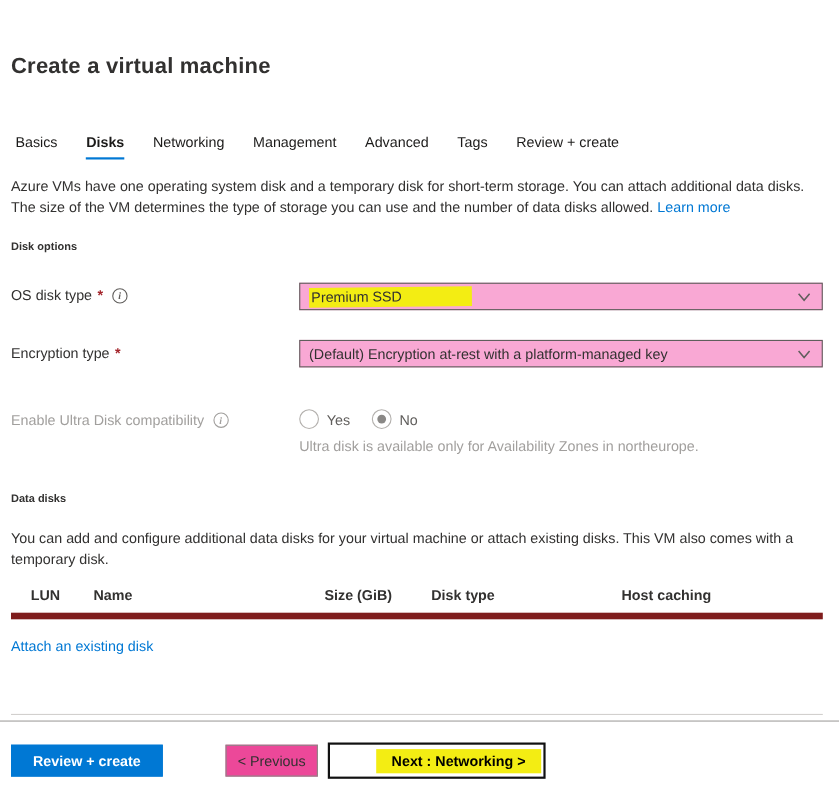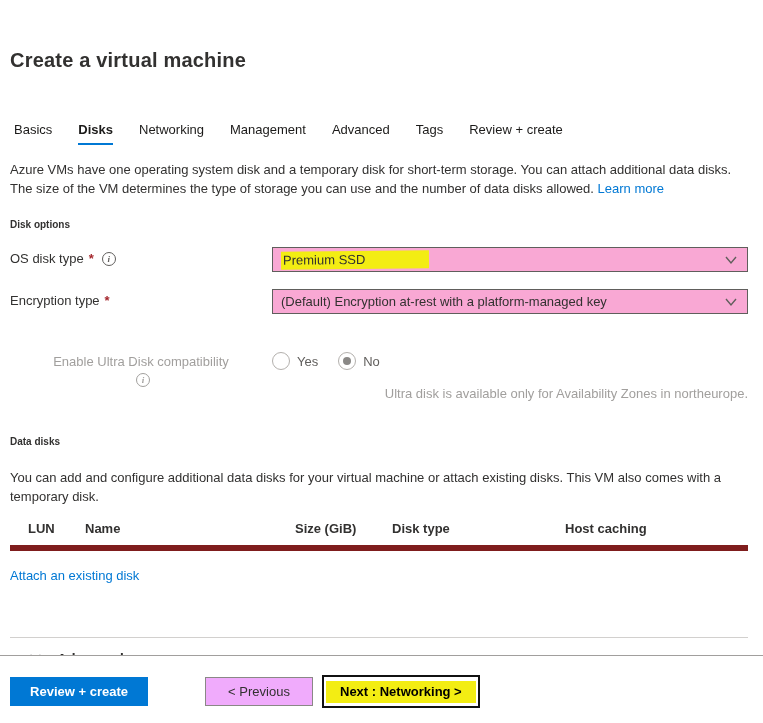--- a/index.html
+++ b/index.html
@@ -26,21 +26,21 @@
   .tab { padding-bottom: 6px; cursor: pointer; color: #1b1a19; border-bottom: 2px solid transparent; }
   .tab.active { font-weight: 700; border-bottom: 2px solid var(--accent); }
 
   
   .intro { margin-top: 15px; line-height: 19px; max-width: 740px; }
   .link { color: var(--accent); text-decoration: none; cursor: pointer; }
 
   .section-heading { margin-top: 21px; font-size: 10px; font-weight: 700; }
 
   
-  .form-row { display: flex; align-items: flex-start; margin-top: 17px; }
+  .form-row { display: flex; align-items: flex-start; margin-top: 27px; }
   .form-label { width: 262px; padding-top: 4px; display: flex; align-items: center; gap: 4px; flex-shrink: 0; }
   .required-mark { color: var(--required); font-weight: 700; margin-left: 1px; }
   .info-icon {
     display: inline-flex; align-items: center; justify-content: center;
     width: 14px; height: 14px; border: 1px solid #605e5c; border-radius: 50%;
     font-size: 9px; color: #605e5c; margin-left: 4px; flex-shrink: 0;
     font-family: "Liberation Serif", serif; font-style: italic; font-weight: 700;
   }
   .control { flex: 1; }
   .dropdown {
@@ -52,33 +52,33 @@
   .chevron-down-icon svg { display: block; }
 
   .hl {
     background: var(--highlight);
     display: inline-block;
     padding: 1px 64px 2px 2px;
     transform: rotate(-0.6deg);
   }
 
   
-  .row-disabled .form-label { color: var(--muted); flex-direction: column; }
+  .row-disabled .form-label { color: var(--muted); }
   .row-disabled .info-icon { border-color: var(--muted); color: var(--muted); }
   .radio-group { display: flex; gap: 20px; align-items: center; padding-top: 2px; }
   .radio-option { display: flex; gap: 7px; align-items: center; color: #605e5c; cursor: pointer; }
   .radio-circle {
     width: 18px; height: 18px; border-radius: 50%;
     border: 1px solid #b3b0ad; background: #fff;
     display: flex; align-items: center; justify-content: center;
   }
   .radio-circle.selected::after {
     content: ""; width: 8px; height: 8px; border-radius: 50%; background: #8a8886;
   }
-  .control-note { color: var(--muted); margin-top: 16px; text-align: right; }
+  .control-note { color: var(--muted); margin-top: 8px; }
 
   
   .data-disks-desc { margin-top: 21px; line-height: 19px; max-width: 740px; }
   .table-header { display: flex; margin-top: 15px; padding-bottom: 9px; border-bottom: 6px solid #7f1d1d; font-weight: 700; }
   .col-lun  { width: 75px; padding-left: 18px; }
   .col-name { width: 210px; }
   .col-size { width: 97px; }
   .col-type { width: 173px; }
   .col-host { flex: 1; }
 
@@ -91,28 +91,28 @@
   
   .footer { position: absolute; left: 0; right: 0; bottom: 0; height: 68px; background: #fff; }
   .footer-divider { border-top: 1px solid #a19f9d; }
   .footer-buttons { display: flex; align-items: center; padding: 19px 0 0 10px; }
   .btn { height: 29px; font-family: "Liberation Sans", sans-serif; font-size: 13px; cursor: pointer; }
   .btn-primary {
     width: 138px; background: var(--accent); color: #fff; font-weight: 700;
     border: 1px solid var(--accent);
   }
   .btn-secondary {
-    width: 108px; background: #f0abfc; color: var(--text);
+    width: 84px; background: #ec4899; color: var(--text);
     border: 1px solid #8a8886; margin-left: 57px;
   }
   .btn-next {
     background: #fff; border: 2px solid #111111; margin-left: 9px;
     height: 33px; padding: 2px; display: flex; align-items: center;
   }
-  .btn-next .hl { padding: 3px 14px 4px 14px; font-weight: 700; transform: none; }
+  .btn-next .hl { padding: 3px 14px 4px 14px; font-weight: 700; transform: none; margin-left: 40px; }
 </style>
 </head>
 <body>
 
 <div class="page">
 
   <div class="page-title">Create a virtual machine</div>
 
   <div class="tabs">
     <div class="tab">Basics</div>

